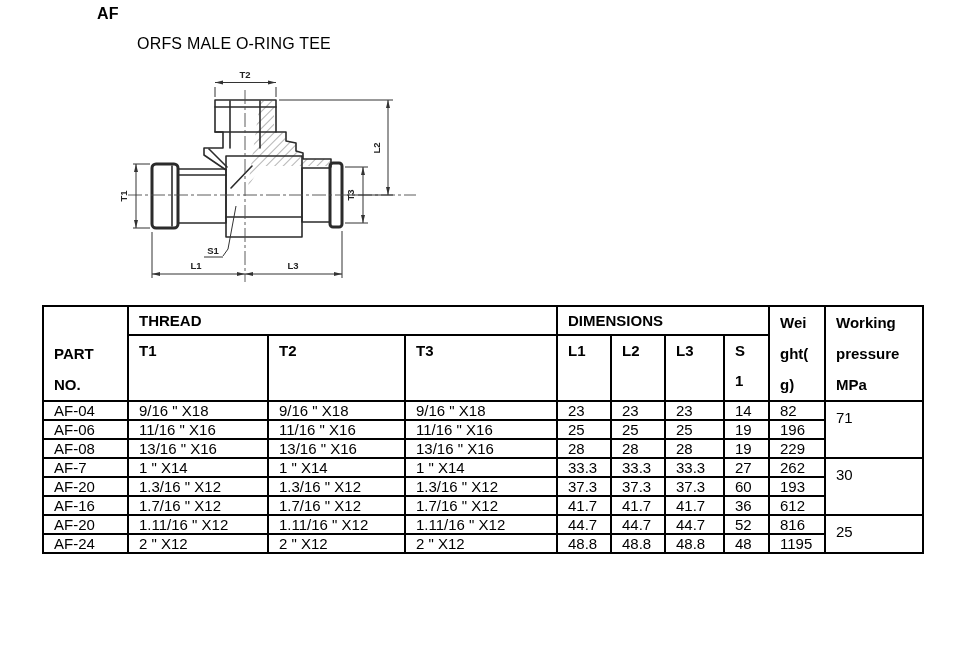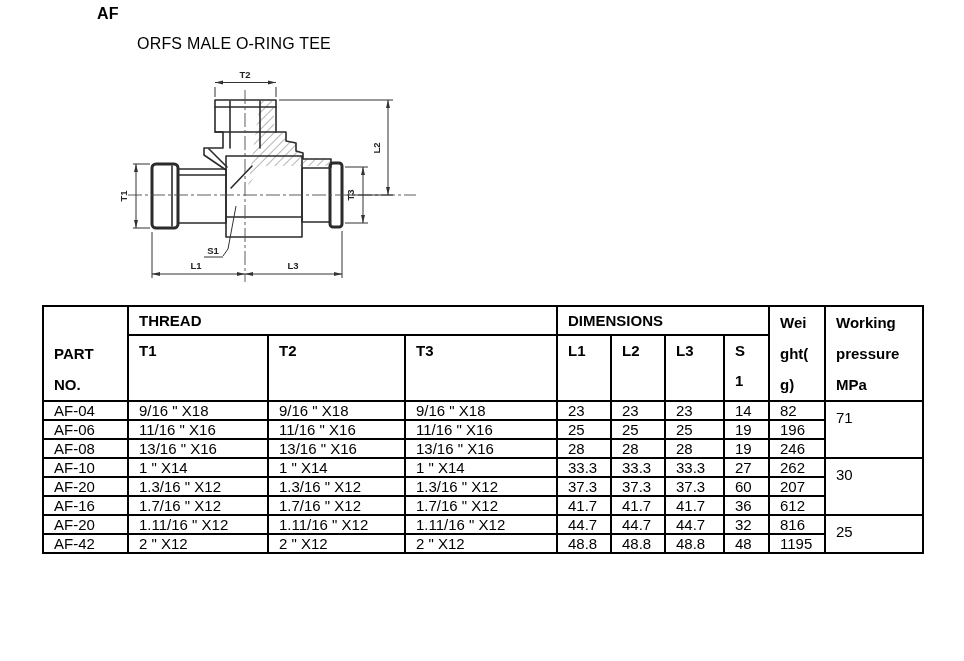--- a/index.html
+++ b/index.html
@@ -208,70 +208,70 @@
     </tr>
     <tr>
       <td>AF-08</td>
       <td>13/16 " X16</td>
       <td>13/16 " X16</td>
       <td>13/16 " X16</td>
       <td>28</td>
       <td>28</td>
       <td>28</td>
       <td>19</td>
-      <td>246</td>
-    </tr>
-    <tr>
-      <td>AF-10</td>
+      <td>229</td>
+    </tr>
+    <tr>
+      <td>AF-7</td>
       <td>1 " X14</td>
       <td>1 " X14</td>
       <td>1 " X14</td>
       <td>33.3</td>
       <td>33.3</td>
       <td>33.3</td>
       <td>27</td>
       <td>262</td>
       <td rowspan="3" class="vtop">30</td>
     </tr>
     <tr>
       <td>AF-20</td>
       <td>1.3/16 " X12</td>
       <td>1.3/16 " X12</td>
       <td>1.3/16 " X12</td>
       <td>37.3</td>
       <td>37.3</td>
       <td>37.3</td>
       <td>60</td>
-      <td>207</td>
+      <td>193</td>
     </tr>
     <tr>
       <td>AF-16</td>
       <td>1.7/16 " X12</td>
       <td>1.7/16 " X12</td>
       <td>1.7/16 " X12</td>
       <td>41.7</td>
       <td>41.7</td>
       <td>41.7</td>
       <td>36</td>
       <td>612</td>
     </tr>
     <tr>
       <td>AF-20</td>
       <td>1.11/16 " X12</td>
       <td>1.11/16 " X12</td>
       <td>1.11/16 " X12</td>
       <td>44.7</td>
       <td>44.7</td>
       <td>44.7</td>
-      <td>32</td>
+      <td>52</td>
       <td>816</td>
       <td rowspan="2" class="vtop">25</td>
     </tr>
     <tr>
-      <td>AF-42</td>
+      <td>AF-24</td>
       <td>2 " X12</td>
       <td>2 " X12</td>
       <td>2 " X12</td>
       <td>48.8</td>
       <td>48.8</td>
       <td>48.8</td>
       <td>48</td>
       <td>1195</td>
     </tr>
   </tbody>

